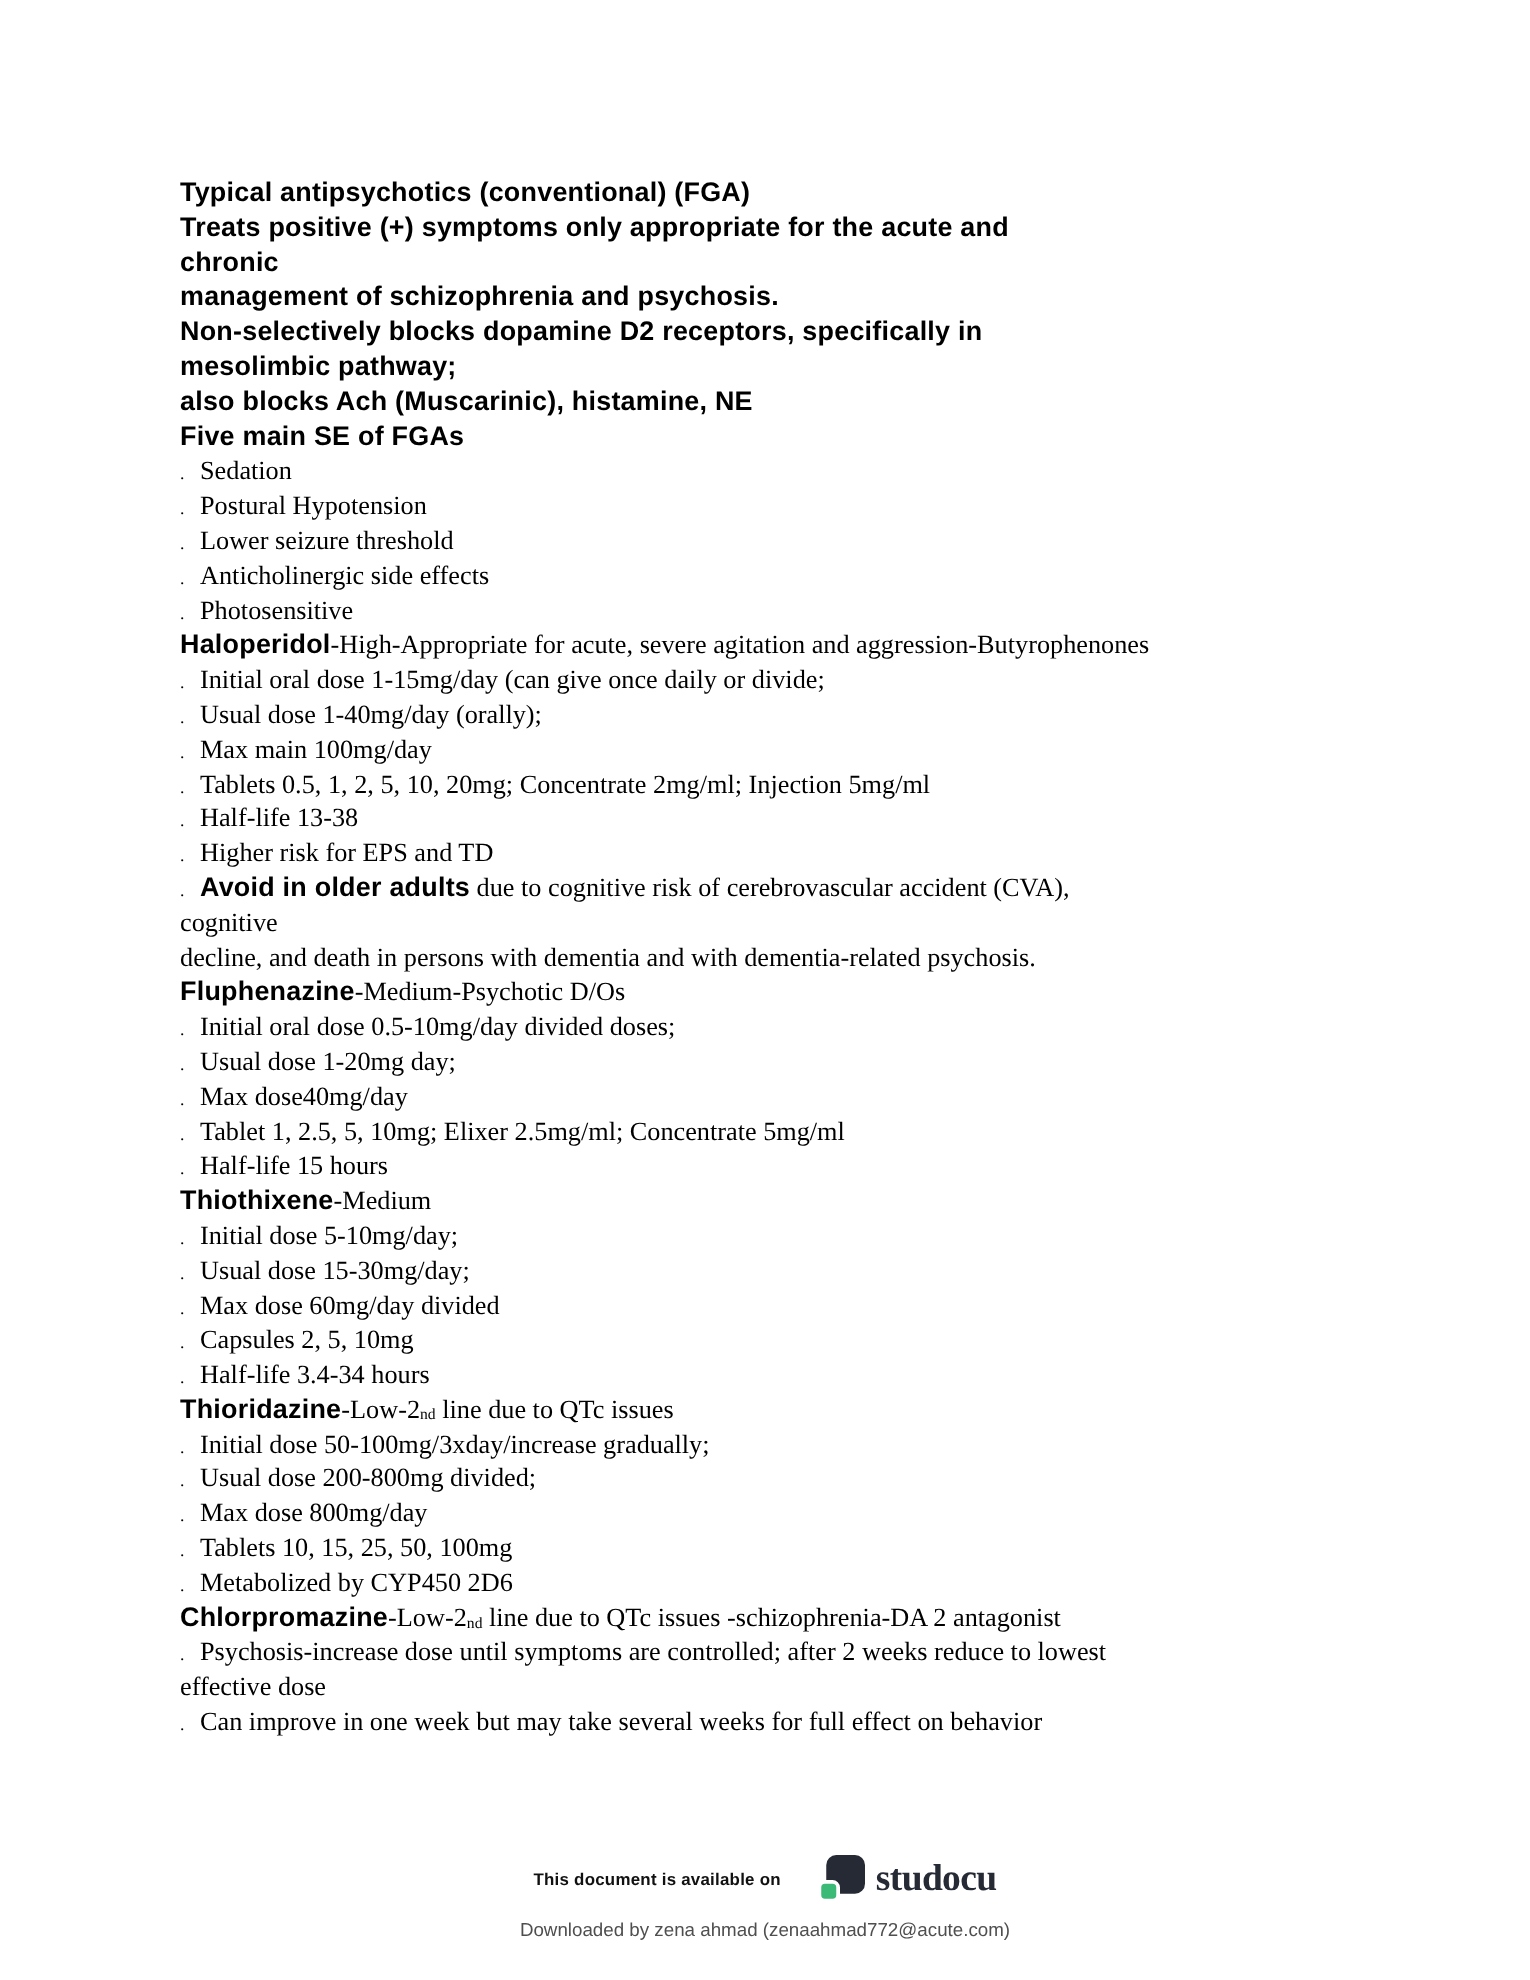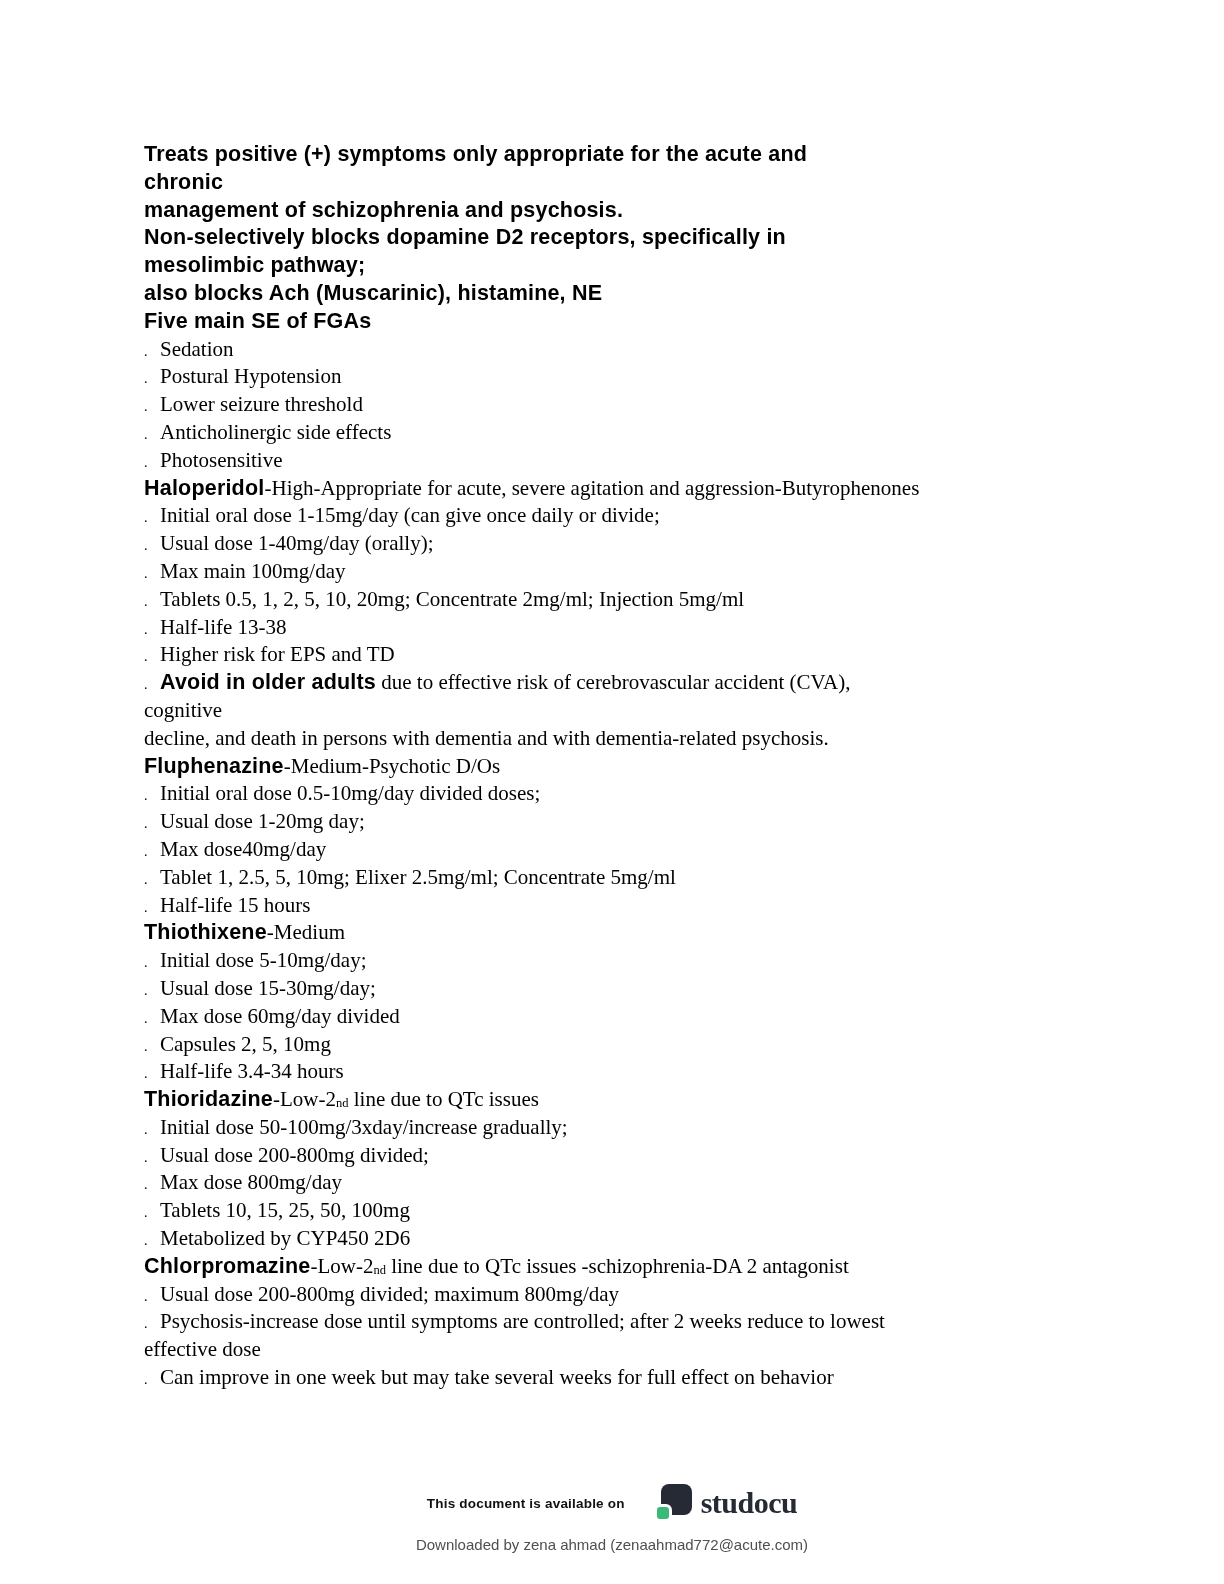--- a/index.html
+++ b/index.html
@@ -103,40 +103,41 @@
     text-align: center;
     font-family: "Liberation Sans", sans-serif;
     font-size: 15px;
     color: #4f4f4f;
   }
 </style>
 </head>
 <body>
 
 <div class="content">
+    <div class="line bold">Typical antipsychotics (conventional) (FGA)</div>
     <div class="line bold">Treats positive (+) symptoms only appropriate for the acute and</div>
     <div class="line bold">chronic</div>
     <div class="line bold">management of schizophrenia and psychosis.</div>
     <div class="line bold">Non-selectively blocks dopamine D2 receptors, specifically in</div>
     <div class="line bold">mesolimbic pathway;</div>
     <div class="line bold">also blocks Ach (Muscarinic), histamine, NE</div>
     <div class="line bold">Five main SE of FGAs</div>
     <div class="line"><span class="dot">.</span><span class="serif">Sedation</span></div>
     <div class="line"><span class="dot">.</span><span class="serif">Postural Hypotension</span></div>
     <div class="line"><span class="dot">.</span><span class="serif">Lower seizure threshold</span></div>
     <div class="line"><span class="dot">.</span><span class="serif">Anticholinergic side effects</span></div>
     <div class="line"><span class="dot">.</span><span class="serif">Photosensitive</span></div>
     <div class="line"><span class="hb">Haloperidol</span><span class="serif">-High-Appropriate for acute, severe agitation and aggression-Butyrophenones</span></div>
     <div class="line"><span class="dot">.</span><span class="serif">Initial oral dose 1-15mg/day (can give once daily or divide;</span></div>
     <div class="line"><span class="dot">.</span><span class="serif">Usual dose 1-40mg/day (orally);</span></div>
     <div class="line"><span class="dot">.</span><span class="serif">Max main 100mg/day</span></div>
     <div class="line"><span class="dot">.</span><span class="serif">Tablets 0.5, 1, 2, 5, 10, 20mg; Concentrate 2mg/ml; Injection 5mg/ml</span></div>
     <div class="line"><span class="dot">.</span><span class="serif">Half-life 13-38</span></div>
     <div class="line"><span class="dot">.</span><span class="serif">Higher risk for EPS and TD</span></div>
-    <div class="line"><span class="dot">.</span><span class="hb">Avoid in older adults</span><span class="serif"> due to effective risk of cerebrovascular accident (CVA),</span></div>
+    <div class="line"><span class="dot">.</span><span class="hb">Avoid in older adults</span><span class="serif"> due to cognitive risk of cerebrovascular accident (CVA),</span></div>
     <div class="line">cognitive</div>
     <div class="line">decline, and death in persons with dementia and with dementia-related psychosis.</div>
     <div class="line"><span class="hb">Fluphenazine</span><span class="serif">-Medium-Psychotic D/Os</span></div>
     <div class="line"><span class="dot">.</span><span class="serif">Initial oral dose 0.5-10mg/day divided doses;</span></div>
     <div class="line"><span class="dot">.</span><span class="serif">Usual dose 1-20mg day;</span></div>
     <div class="line"><span class="dot">.</span><span class="serif">Max dose40mg/day</span></div>
     <div class="line"><span class="dot">.</span><span class="serif">Tablet 1, 2.5, 5, 10mg; Elixer 2.5mg/ml; Concentrate 5mg/ml</span></div>
     <div class="line"><span class="dot">.</span><span class="serif">Half-life 15 hours</span></div>
     <div class="line"><span class="hb">Thiothixene</span><span class="serif">-Medium</span></div>
     <div class="line"><span class="dot">.</span><span class="serif">Initial dose 5-10mg/day;</span></div>
@@ -144,21 +145,20 @@
     <div class="line"><span class="dot">.</span><span class="serif">Max dose 60mg/day divided</span></div>
     <div class="line"><span class="dot">.</span><span class="serif">Capsules 2, 5, 10mg</span></div>
     <div class="line"><span class="dot">.</span><span class="serif">Half-life 3.4-34 hours</span></div>
     <div class="line"><span class="hb">Thioridazine</span><span class="serif">-Low-2</span><span class="sup">nd</span><span class="serif"> line due to QTc issues</span></div>
     <div class="line"><span class="dot">.</span><span class="serif">Initial dose 50-100mg/3xday/increase gradually;</span></div>
     <div class="line"><span class="dot">.</span><span class="serif">Usual dose 200-800mg divided;</span></div>
     <div class="line"><span class="dot">.</span><span class="serif">Max dose 800mg/day</span></div>
     <div class="line"><span class="dot">.</span><span class="serif">Tablets 10, 15, 25, 50, 100mg</span></div>
     <div class="line"><span class="dot">.</span><span class="serif">Metabolized by CYP450 2D6</span></div>
     <div class="line"><span class="hb">Chlorpromazine</span><span class="serif">-Low-2</span><span class="sup">nd</span><span class="serif"> line due to QTc issues -schizophrenia-DA 2 antagonist</span></div>
-    <div class="line"><span class="dot">.</span><span class="serif">Usual dose 200-800mg divided; maximum 800mg/day</span></div>
     <div class="line"><span class="dot">.</span><span class="serif">Psychosis-increase dose until symptoms are controlled; after 2 weeks reduce to lowest</span></div>
     <div class="line">effective dose</div>
     <div class="line"><span class="dot">.</span><span class="serif">Can improve in one week but may take several weeks for full effect on behavior</span></div>
   </div>
 
 <div class="footer-row">
   <span class="avail-text">This document is available on</span>
   <span class="brand-group">
     <svg class="brand-icon" viewBox="0 0 37 38" xmlns="http://www.w3.org/2000/svg">
       <rect x="6" y="0" width="31" height="31" rx="8" fill="var(--brand-dark, #262a35)"></rect>

